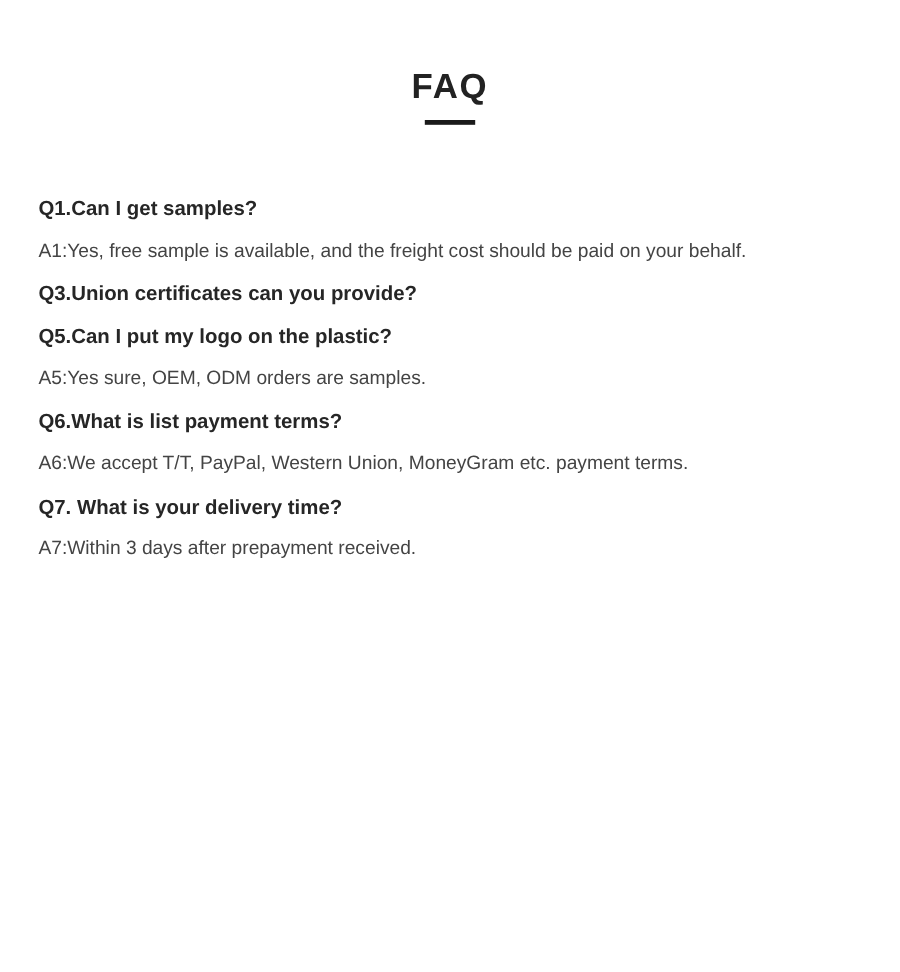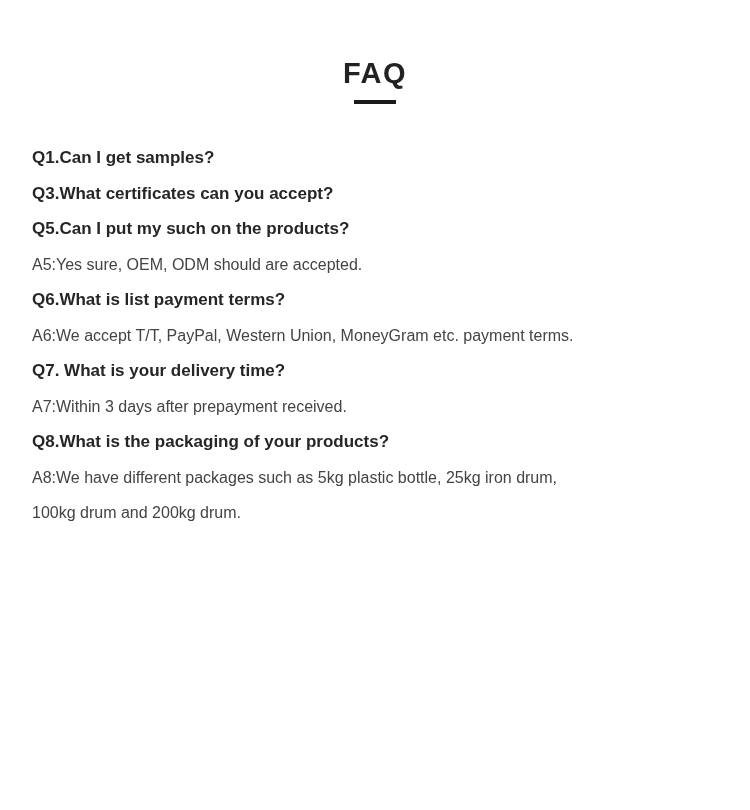--- a/index.html
+++ b/index.html
@@ -30,21 +30,21 @@
     letter-spacing: 1.5px;
     color: var(--title-color, #222222);
   }
   .title-underline {
     width: 42px;
     height: 4px;
     margin: 12px auto 0 auto;
     background: var(--underline-color, #1a1a1a);
   }
   .faq-list {
-    margin-top: 36px;
+    margin-top: 52px;
     padding-left: 32px;
     padding-right: 14px;
   }
   .faq-item {
     margin: 0;
   }
   .faq-list p {
     margin: 0;
     padding: 0;
     line-height: 35.5px;
@@ -68,44 +68,40 @@
 
   <header class="faq-header">
     <h1 class="faq-title">FAQ</h1>
     <div class="title-underline"></div>
   </header>
 
   <main class="faq-list">
 
     <section class="faq-item">
       <p class="q">Q1.Can I get samples?</p>
+      <p class="a">A1:Yes, free sample is available, and the freight cost should be paid on your behalf.</p>
     </section>
 
 
     <section class="faq-item">
-      <p class="q">Q3.What certificates can you accept?</p>
+      <p class="q">Q3.Union certificates can you provide?</p>
     </section>
 
 
     <section class="faq-item">
-      <p class="q">Q5.Can I put my such on the products?</p>
-      <p class="a">A5:Yes sure, OEM, ODM should are accepted.</p>
+      <p class="q">Q5.Can I put my logo on the plastic?</p>
+      <p class="a">A5:Yes sure, OEM, ODM orders are samples.</p>
     </section>
 
     <section class="faq-item">
       <p class="q">Q6.What is list payment terms?</p>
       <p class="a">A6:We accept T/T, PayPal, Western Union, MoneyGram etc. payment terms.</p>
     </section>
 
     <section class="faq-item">
       <p class="q">Q7. What is your delivery time?</p>
       <p class="a">A7:Within 3 days after prepayment received.</p>
     </section>
 
-    <section class="faq-item">
-      <p class="q">Q8.What is the packaging of your products?</p>
-      <p class="a">A8:We have different packages such as 5kg plastic bottle, 25kg iron drum,</p>
-      <p class="a">100kg drum and 200kg drum.</p>
-    </section>
 
   </main>
 
 </div>
 
 </body></html>

